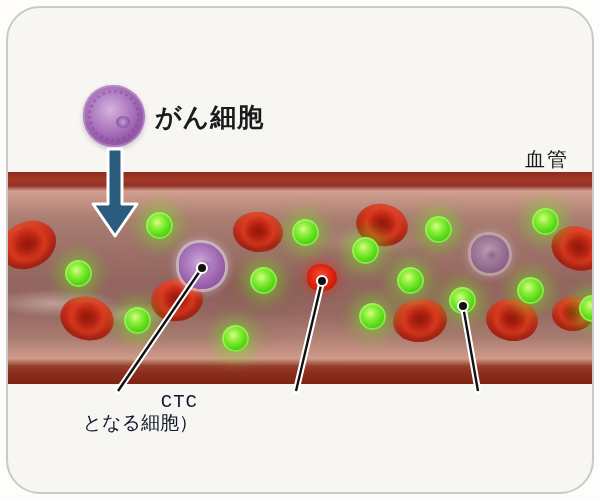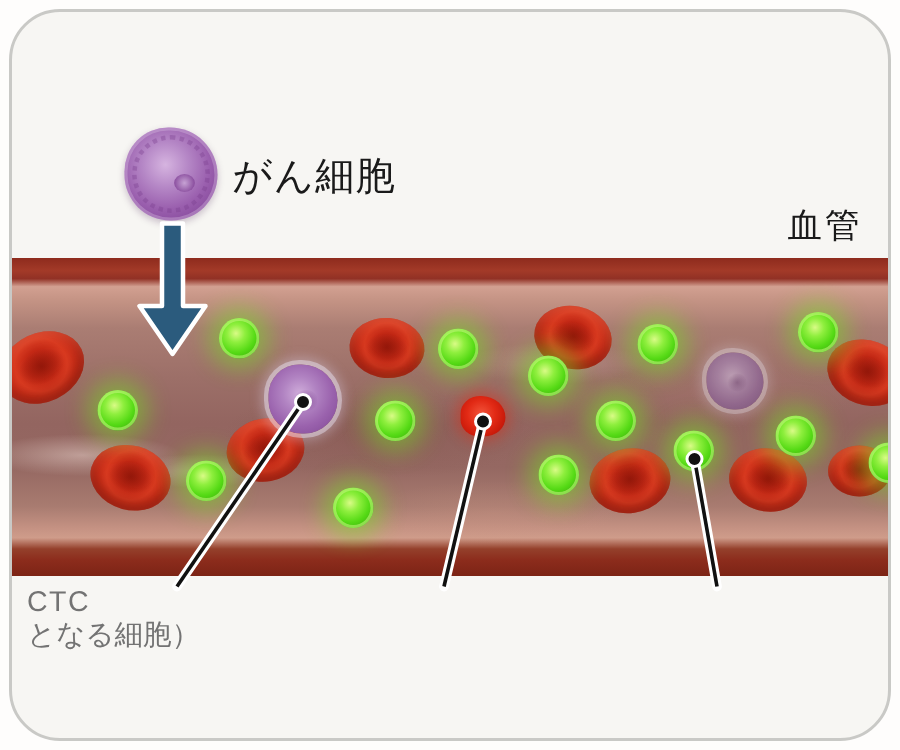--- a/index.html
+++ b/index.html
@@ -10,22 +10,22 @@
 
   
   .cancer-cell{position:absolute;left:75px;top:77px;width:62px;height:62px;border-radius:48% 52% 50% 50%;
     background:radial-gradient(circle at 44% 40%,#d6b4e0 0%,#b habit 0%,#b587c6 30%,#9a5fae 58%,#84479a 84%,#713985 100%);
     background:radial-gradient(circle at 44% 40%,#d6b4e0 0%,#b587c6 30%,#9a5fae 58%,#84479a 84%,#713985 100%);
     box-shadow:0 2px 5px rgba(60,20,70,.25), inset 0 0 0 2px rgba(220,195,230,.35);}
   .cancer-cell::after{content:"";position:absolute;left:54%;top:50%;width:14px;height:12px;border-radius:50%;
     background:radial-gradient(circle,#c9a6d6 0%,#8a4e9e 70%,transparent 100%);opacity:.9;}
   .cancer-cell::before{content:"";position:absolute;inset:5px;border-radius:50%;
     border:3px dotted rgba(120,60,140,.35);}
-  .cancer-label{left:147px;top:92px;font-size:26px;font-weight:400;letter-spacing:1px;}
-  .vessel-label{left:517px;top:127px;font-size:23px;font-weight:500;letter-spacing:2px;}
+  .cancer-label{left:147px;top:92px;font-size:26px;font-weight:700;letter-spacing:1px;}
+  .vessel-label{left:517px;top:138px;font-size:20px;font-weight:500;letter-spacing:2px;}
 
   
   .vessel{position:absolute;left:0;right:0;top:164px;height:212px;
     background:linear-gradient(180deg,
       #8e2b1d 0%, #a33a28 4%, #913125 6.5%,
       #d2a091 9%, #c59485 13%,
       #aa7d73 22%, #9c6f68 38%, #936560 52%, #956862 66%,
       #a87b70 78%, #c59283 85%, #cf9c8a 88%,
       #94402b 91.5%, #8c2c1c 95%, #7c2415 100%);}
   .vessel-texture{position:absolute;inset:0;
@@ -53,21 +53,21 @@
   .ctc::after{content:"";position:absolute;left:38%;top:36%;width:34%;height:32%;border-radius:50%;
     background:radial-gradient(circle,rgba(110,50,130,.55) 0%,transparent 75%);}
   .ctc.faded{opacity:.72;filter:saturate(.7);}
   .csc{position:absolute;border-radius:46% 56% 50% 44%;filter:blur(.4px);
     background:radial-gradient(circle at 46% 44%,#f2543a 0%,#e22a15 42%,#c41708 78%,#aa1105 100%);
     box-shadow:0 0 9px 3px rgba(225,45,22,.45);}
 
   .overlay{position:absolute;inset:0;pointer-events:none;}
 
   
-  .anno{position:absolute;top:383px;text-align:left;font-size:19px;line-height:22px;color:#737373;}
+  .anno{position:absolute;top:383px;text-align:right;font-size:19px;line-height:22px;color:#0f172a;font-family:Liberation Mono, monospace;}
   .anno .ttl{font-size:19px;letter-spacing:1px;}
   .anno-ctc{left:10px;width:180px;}
   .anno-csc{left:190px;width:180px;}
   .anno-icg{left:368px;width:214px;}
 </style>
 </head>
 <body>
 
 <div class="card">
 

